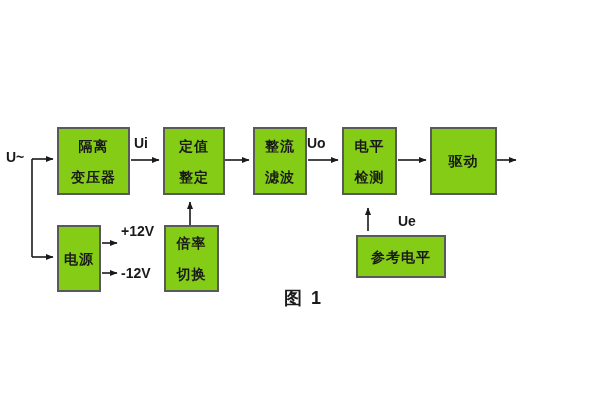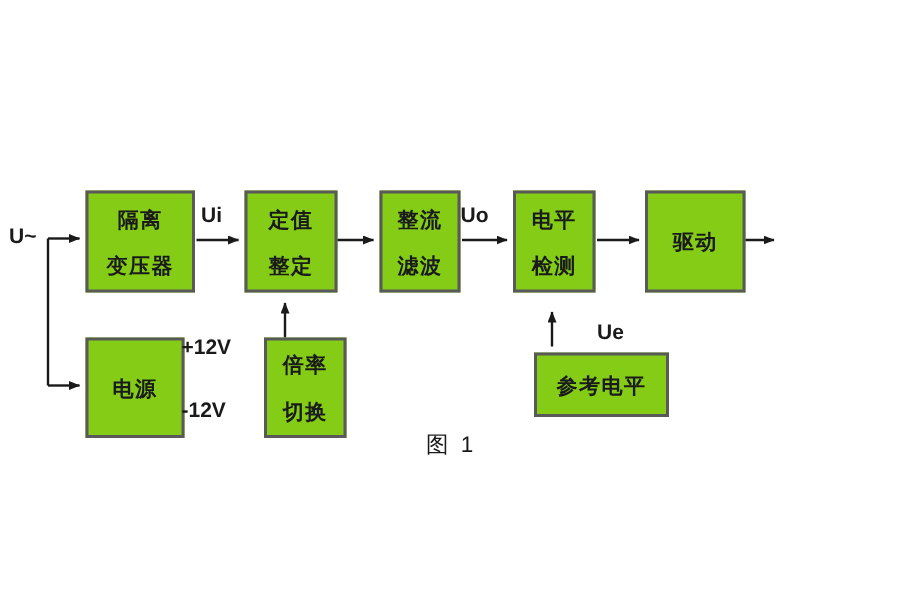--- a/index.html
+++ b/index.html
@@ -19,31 +19,31 @@
   }
   .lbl.cjk{letter-spacing:2px;}
   svg.wires{position:absolute;left:0;top:0;pointer-events:none;}
   
   .b-isolation {left:57px; top:127px; width:73px; height:68px;}
   .b-setting   {left:163px;top:127px; width:62px; height:68px;}
   .b-rectifier {left:253px;top:127px; width:54px; height:68px;}
   .b-level     {left:342px;top:127px; width:55px; height:68px;}
   .b-drive     {left:430px;top:127px; width:67px; height:68px;}
   .b-relay     {left:520px;top:127px; width:61px; height:68px;}
-  .b-power     {left:57px; top:225px; width:66px; height:67px;}
-  .b-mult      {left:176px;top:225px; width:55px; height:67px;}
+  .b-power     {left:57px; top:225px; width:44px; height:67px;}
+  .b-mult      {left:164px;top:225px; width:55px; height:67px;}
   .b-ref       {left:328px;top:235px; width:90px; height:43px;margin-left:28px;}
   
   .l-uin  {left:6px;  top:150px;}
   .l-ui   {left:134px;top:136px;}
   .l-uo   {left:307px;top:136px;}
   .l-ue   {left:398px;top:214px;}
   .l-p12  {left:121px;top:224px;}
   .l-m12  {left:121px;top:266px;}
-  .l-cap  {left:284px;top:289px;font-weight:400;font-size:15px;letter-spacing:2px;}
+  .l-cap  {left:284px;top:289px;font-weight:700;font-size:18px;letter-spacing:2px;}
 </style>
 </head>
 <body>
 
 <div class="canvas">
 
   <svg class="wires" width="600" height="400" viewBox="0 0 600 400">
     <defs>
       <marker id="ah" markerWidth="8" markerHeight="7" refX="7" refY="3" orient="auto" markerUnits="userSpaceOnUse">
         <path d="M0,0 L7.5,3 L0,6 Z" fill="#1a1a1a"></path>

